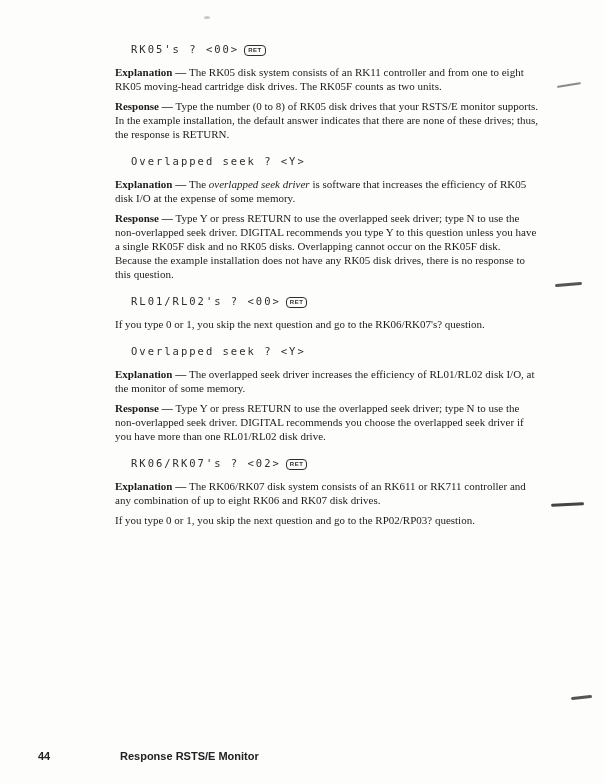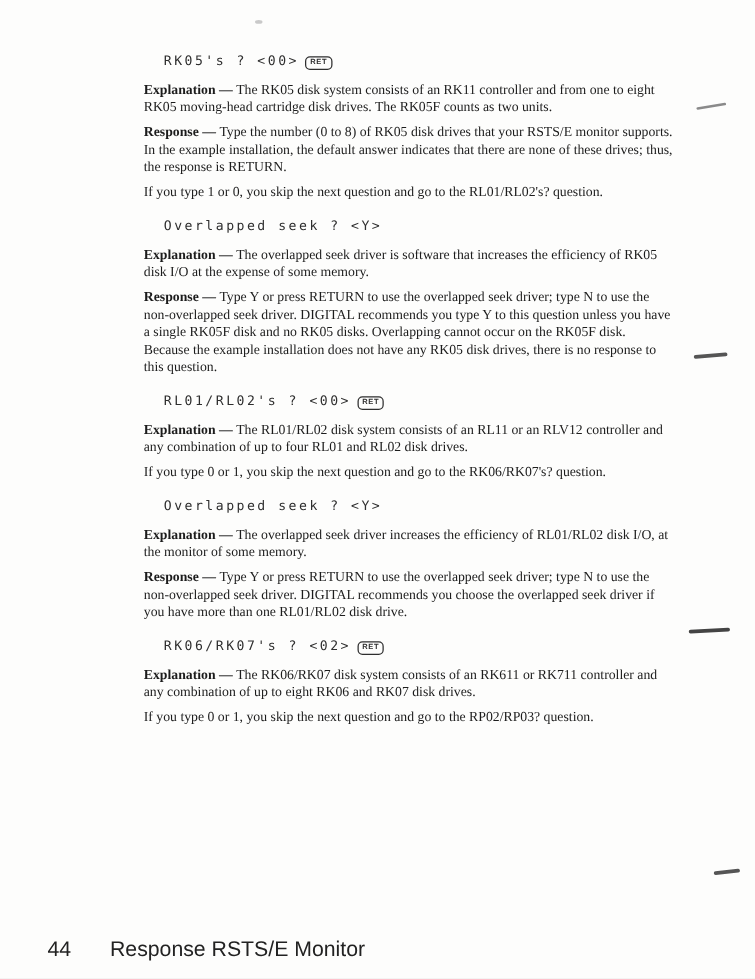--- a/index.html
+++ b/index.html
@@ -43,30 +43,31 @@
     vertical-align: 1px;
     line-height: 7px;
   }
   .para {
     margin: 0 12px 6px 0;
     font-size: 11px;
     line-height: 14px;
     text-align: left;
   }
   .para .lead { font-weight: bold; }
-  .para .ital { }
+  .para .ital { font-style: italic; }
   .footer {
     position: absolute;
     left: 38px;
     top: 750px;
     font-family: "Liberation Sans", sans-serif;
-    font-weight: normal;
-    font-size: 17px;
+    font-weight: bold;
+    font-size: 11px;
     color: #222;
     display: flex;
+    gap: 32px;
   }
   .footer .pagenum { width: 50px; }
   
   .artifact { position: absolute; background: #666; }
   .a-dot   { left: 204px; top: 16px;  width: 6px;  height: 3px; background: #c9c9c9; border-radius: 50%; }
   .a-dash1 { left: 557px; top: 84px;  width: 24px; height: 2px; background: #8a8a8a; transform: rotate(-9deg); border-radius: 2px; }
   .a-dash2 { left: 555px; top: 283px; width: 27px; height: 3px; background: #555;    transform: rotate(-5deg); border-radius: 2px; }
   .a-dash3 { left: 551px; top: 503px; width: 33px; height: 3px; background: #444;    transform: rotate(-3deg); border-radius: 2px; }
   .a-dash4 { left: 571px; top: 696px; width: 21px; height: 3px; background: #555;    transform: rotate(-6deg); border-radius: 2px; }
 </style>
@@ -79,30 +80,28 @@
   <span class="artifact a-dash1"></span>
   <span class="artifact a-dash2"></span>
   <span class="artifact a-dash3"></span>
   <span class="artifact a-dash4"></span>
 
   <main class="doc-body" id="content">
       <section class="qa-section">
         <div class="code-line"><span>RK05's ? &lt;00&gt;</span><span class="ret-key">RET</span></div>
         <p class="para"><span class="lead">Explanation — </span><span>The RK05 disk system consists of an RK11 controller and from one to eight RK05 moving-head cartridge disk drives. The RK05F counts as two units.</span></p>
         <p class="para"><span class="lead">Response — </span><span>Type the number (0 to 8) of RK05 disk drives that your RSTS/E monitor supports. In the example installation, the default answer indicates that there are none of these drives; thus, the response is RETURN.</span></p>
-        <p class="para"><span>If you type 1 or 0, you skip the next question and go to the RL01/RL02's? question.</span></p>
       </section>
       <section class="qa-section">
         <div class="code-line"><span>Overlapped seek ? &lt;Y&gt;</span></div>
         <p class="para"><span class="lead">Explanation — </span><span>The </span><span class="ital">overlapped seek driver</span><span> is software that increases the efficiency of RK05 disk I/O at the expense of some memory.</span></p>
         <p class="para"><span class="lead">Response — </span><span>Type Y or press RETURN to use the overlapped seek driver; type N to use the non-overlapped seek driver. DIGITAL recommends you type Y to this question unless you have a single RK05F disk and no RK05 disks. Overlapping cannot occur on the RK05F disk. Because the example installation does not have any RK05 disk drives, there is no response to this question.</span></p>
       </section>
       <section class="qa-section">
         <div class="code-line"><span>RL01/RL02's ? &lt;00&gt;</span><span class="ret-key">RET</span></div>
-        <p class="para"><span class="lead">Explanation — </span><span>The RL01/RL02 disk system consists of an RL11 or an RLV12 controller and any combination of up to four RL01 and RL02 disk drives.</span></p>
         <p class="para"><span>If you type 0 or 1, you skip the next question and go to the RK06/RK07's? question.</span></p>
       </section>
       <section class="qa-section">
         <div class="code-line"><span>Overlapped seek ? &lt;Y&gt;</span></div>
         <p class="para"><span class="lead">Explanation — </span><span>The overlapped seek driver increases the efficiency of RL01/RL02 disk I/O, at the monitor of some memory.</span></p>
         <p class="para"><span class="lead">Response — </span><span>Type Y or press RETURN to use the overlapped seek driver; type N to use the non-overlapped seek driver. DIGITAL recommends you choose the overlapped seek driver if you have more than one RL01/RL02 disk drive.</span></p>
       </section>
       <section class="qa-section">
         <div class="code-line"><span>RK06/RK07's ? &lt;02&gt;</span><span class="ret-key">RET</span></div>
         <p class="para"><span class="lead">Explanation — </span><span>The RK06/RK07 disk system consists of an RK611 or RK711 controller and any combination of up to eight RK06 and RK07 disk drives.</span></p>

